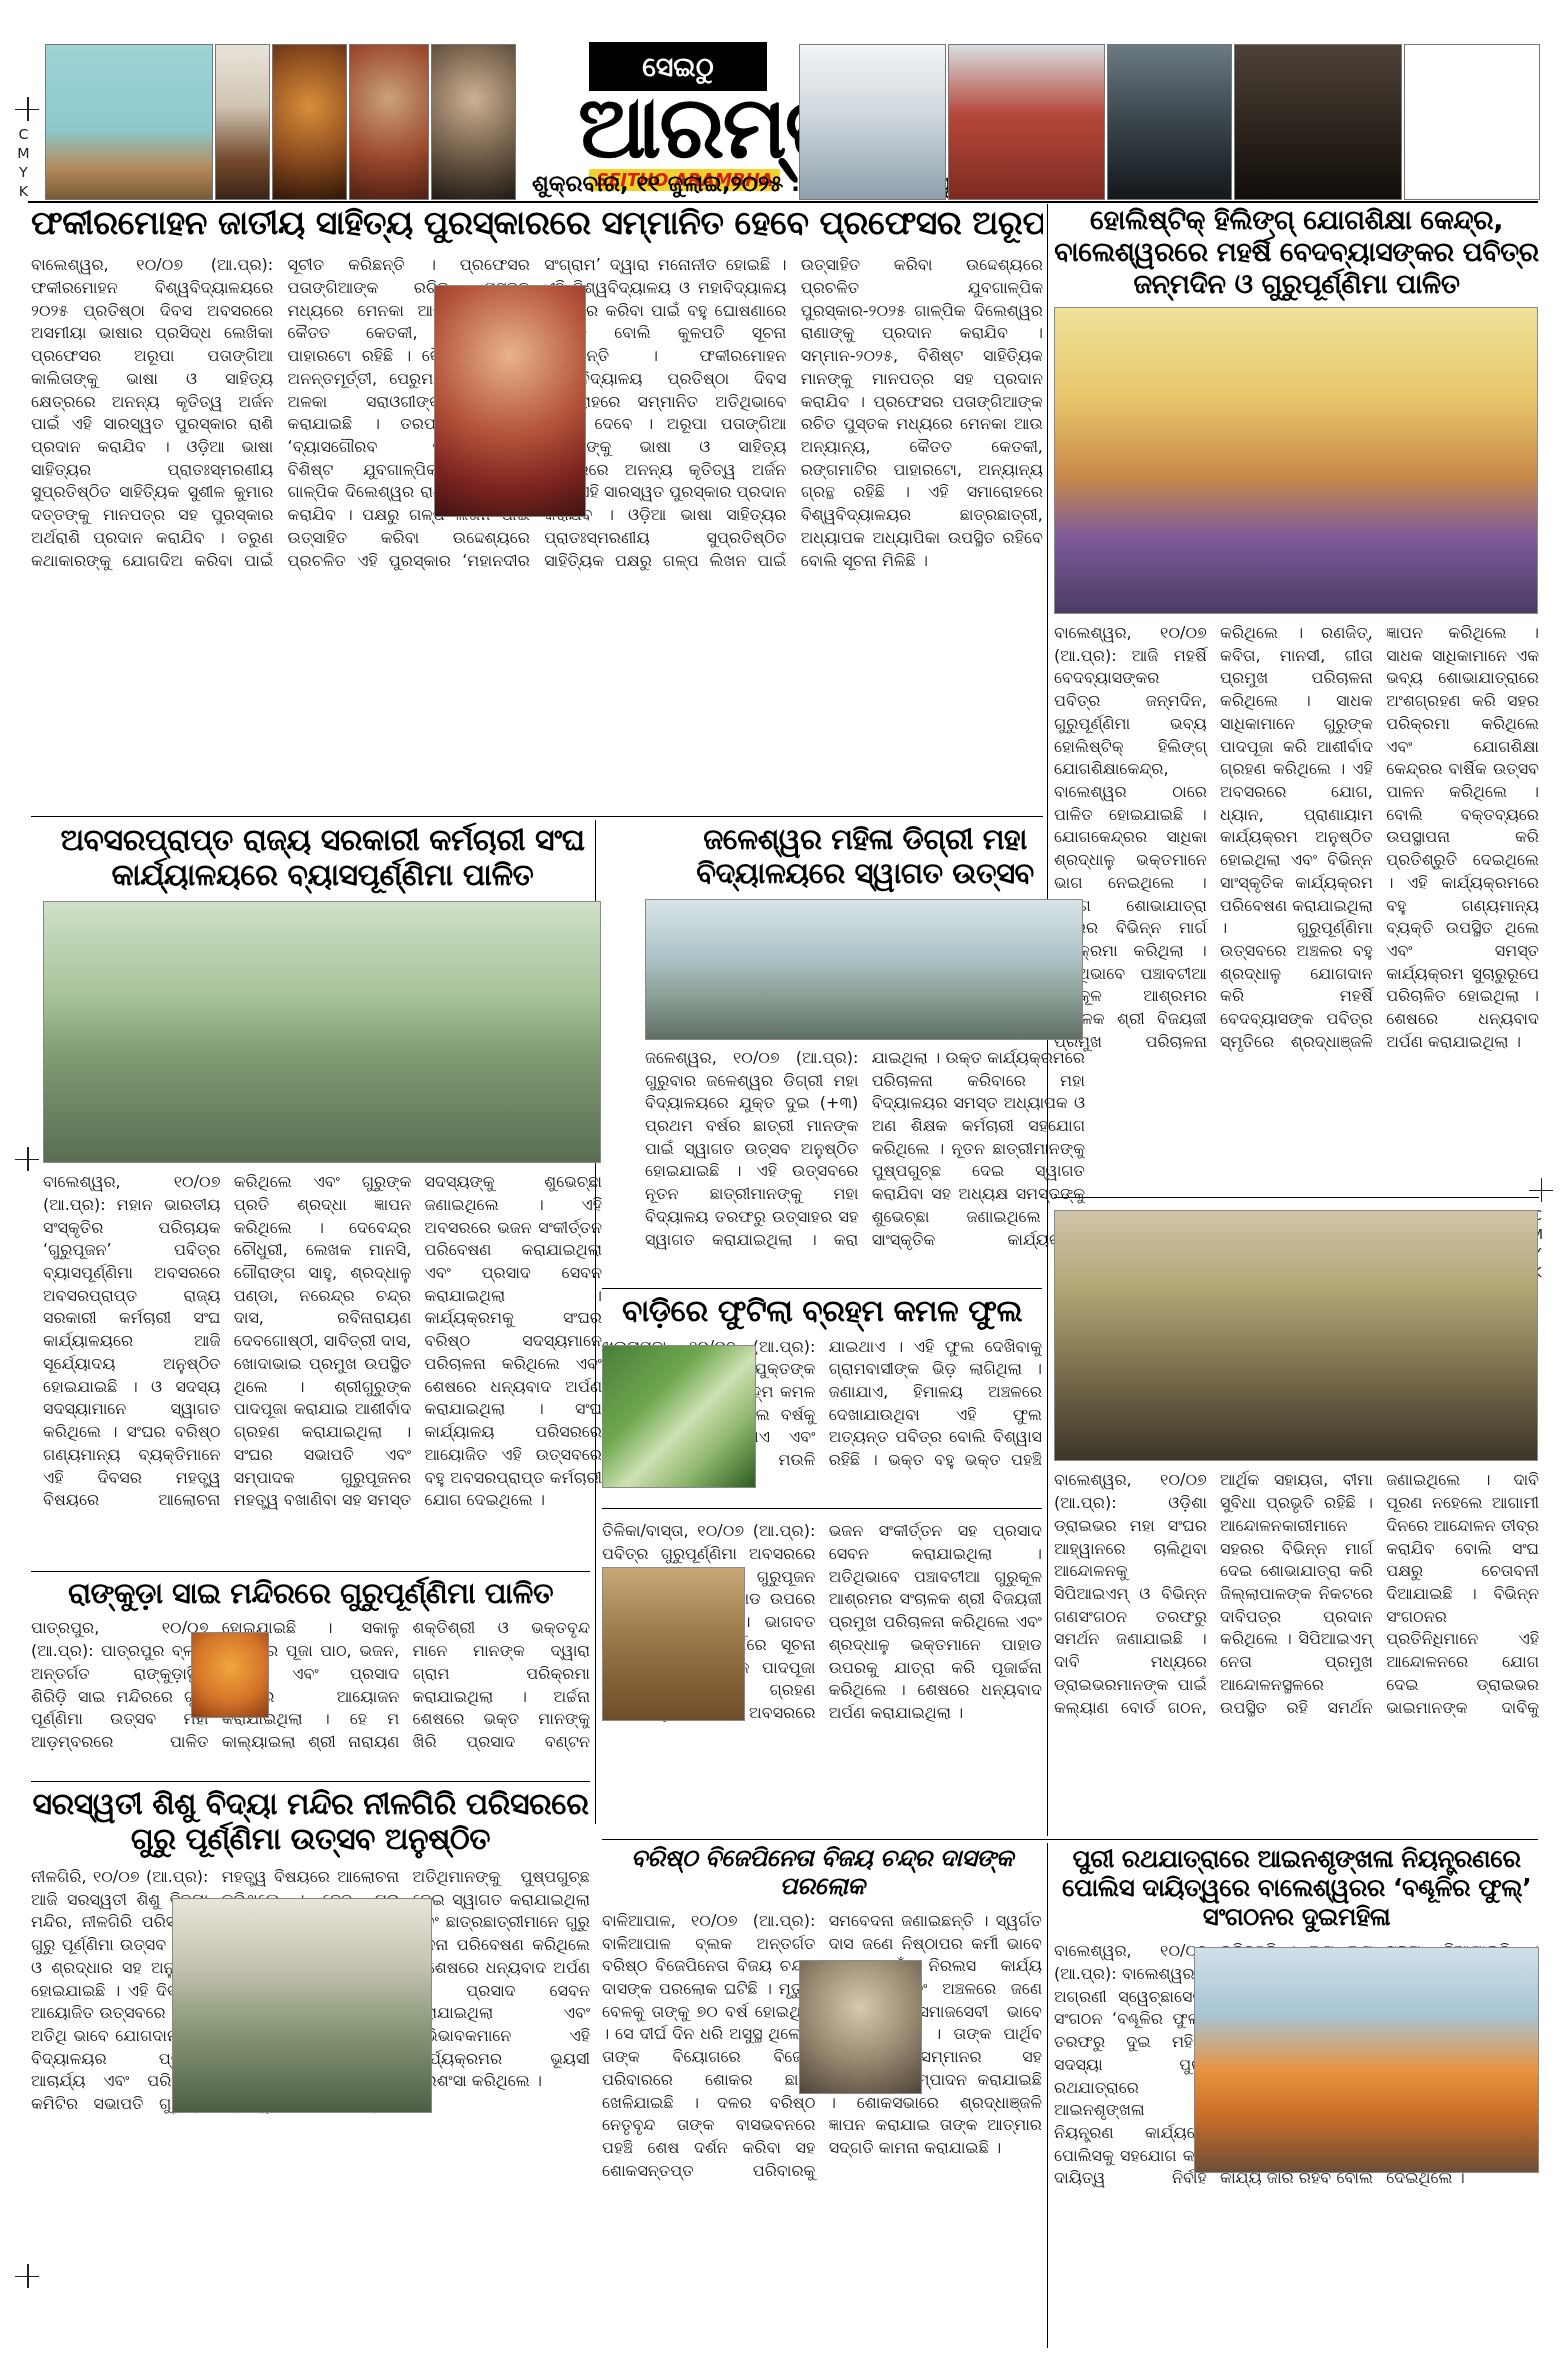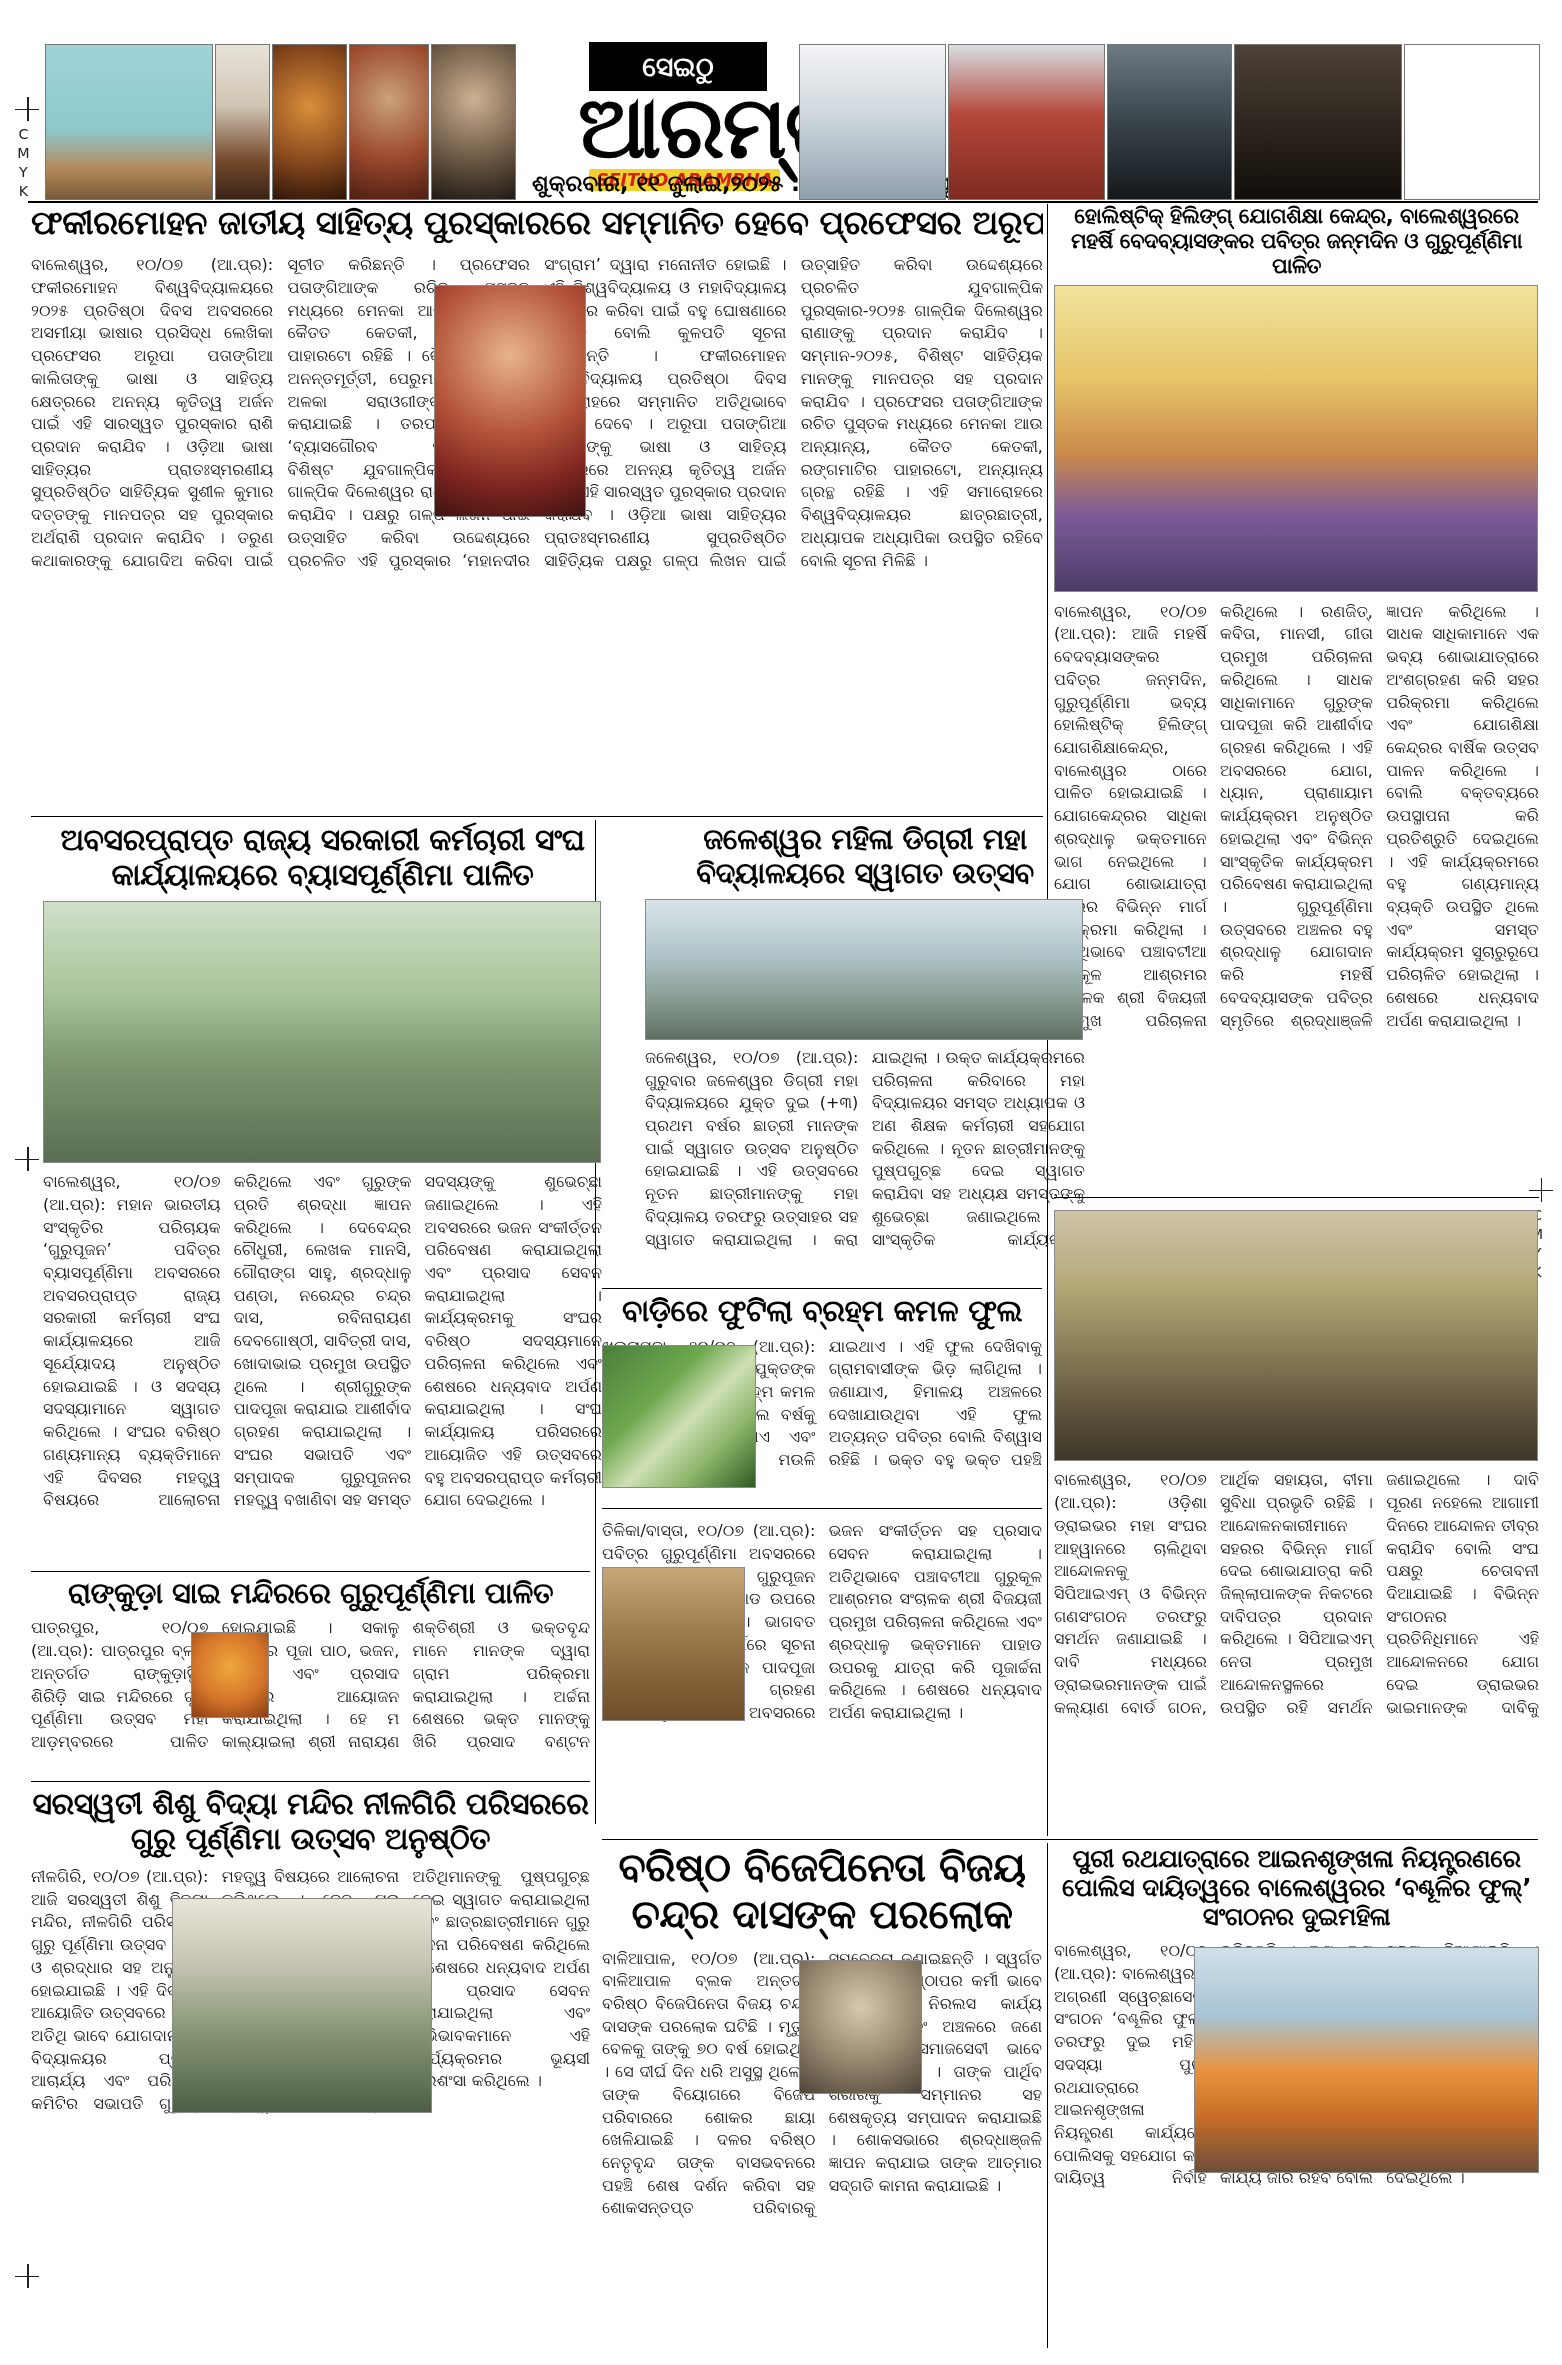--- a/index.html
+++ b/index.html
@@ -75,21 +75,21 @@
 
 <div class="abs" style="left:31px; top:204px; width:1012px; height:610px;">
   <div class="headline left" style="font-size:33px; white-space:nowrap; overflow:hidden;">ଫକୀରମୋହନ ଜାତୀୟ ସାହିତ୍ୟ ପୁରସ୍କାରରେ ସମ୍ମାନିତ ହେବେ ପ୍ରଫେସର ଅରୂପା ପତାଙ୍ଗିଆ କାଲିତା</div>
   <div class="cols c4" style="margin-top:11.3px; height:557px;">ବାଲେଶ୍ୱର, ୧୦/୦୭ (ଆ.ପ୍ର): ଫକୀରମୋହନ ବିଶ୍ୱବିଦ୍ୟାଳୟରେ ୨୦୨୫ ପ୍ରତିଷ୍ଠା ଦିବସ ଅବସରରେ ଅସମୀୟା ଭାଷାର ପ୍ରସିଦ୍ଧ ଲେଖିକା ପ୍ରଫେସର ଅରୂପା ପତାଙ୍ଗିଆ କାଲିତାଙ୍କୁ ଭାଷା ଓ ସାହିତ୍ୟ କ୍ଷେତ୍ରରେ ଅନନ୍ୟ କୃତିତ୍ୱ ଅର୍ଜନ ପାଇଁ ଏହି ସାରସ୍ୱତ ପୁରସ୍କାର ରାଶି ପ୍ରଦାନ କରାଯିବ । ଓଡ଼ିଆ ଭାଷା ସାହିତ୍ୟର ପ୍ରାତଃସ୍ମରଣୀୟ ସୁପ୍ରତିଷ୍ଠିତ ସାହିତ୍ୟିକ ସୁଶୀଳ କୁମାର ଦତ୍ତଙ୍କୁ ମାନପତ୍ର ସହ ପୁରସ୍କାର ଅର୍ଥରାଶି ପ୍ରଦାନ କରାଯିବ । ତରୁଣ କଥାକାରଙ୍କୁ ଯୋଗଦିଅ କରିବା ପାଇଁ ସୂଚୀତ କରିଛନ୍ତି । ପ୍ରଫେସର ପତାଙ୍ଗିଆଙ୍କ ରଚିତ ପୁସ୍ତକ ମଧ୍ୟରେ ମେନକା ଆଉ ଅନ୍ୟାନ୍ୟ, କୈତତ କେତକୀ, ରଙ୍ଗମାଟିର ପାହାରଟୋ ରହିଛି । କୌଶିକ, ଯୁ.ଆର ଅନନ୍ତମୂର୍ତ୍ତୀ, ପେରୁମଲ ମୁରୁଗନ ଓ ଅଳକା ସରାଓଗୀଙ୍କ ପ୍ରଦାନ କରାଯାଇଛି । ତରଫରୁ ପ୍ରଦତ୍ତ ‘ବ୍ୟାସଗୌରବ ସମ୍ମାନ-୨୦୨୫’ ବିଶିଷ୍ଟ ଯୁବଗାଳ୍ପିକ ପୁରସ୍କାର ଗାଳ୍ପିକ ଦିଲେଶ୍ୱର ରାଣାଙ୍କୁ ପ୍ରଦାନ କରାଯିବ । ପକ୍ଷରୁ ଗଳ୍ପ ଲିଖନ ପାଇଁ ଉତ୍ସାହିତ କରିବା ଉଦ୍ଦେଶ୍ୟରେ ପ୍ରଚଳିତ ଏହି ପୁରସ୍କାର ‘ମହାନଦୀର ସଂଗ୍ରାମ’ ଦ୍ୱାରା ମନୋନୀତ ହୋଇଛି । ଏହି ବିଶ୍ୱବିଦ୍ୟାଳୟ ଓ ମହାବିଦ୍ୟାଳୟ ସ୍ତରରେ କରିବା ପାଇଁ ବହୁ ଘୋଷଣାରେ କରିବେ ବୋଲି କୁଳପତି ସୂଚନା ଦେଇଛନ୍ତି । ଫକୀରମୋହନ ବିଶ୍ୱବିଦ୍ୟାଳୟ ପ୍ରତିଷ୍ଠା ଦିବସ ସମାରୋହରେ ସମ୍ମାନିତ ଅତିଥିଭାବେ ଯୋଗ ଦେବେ । ଅରୂପା ପତାଙ୍ଗିଆ କାଲିତାଙ୍କୁ ଭାଷା ଓ ସାହିତ୍ୟ କ୍ଷେତ୍ରରେ ଅନନ୍ୟ କୃତିତ୍ୱ ଅର୍ଜନ ପାଇଁ ଏହି ସାରସ୍ୱତ ପୁରସ୍କାର ପ୍ରଦାନ କରାଯିବ । ଓଡ଼ିଆ ଭାଷା ସାହିତ୍ୟର ପ୍ରାତଃସ୍ମରଣୀୟ ସୁପ୍ରତିଷ୍ଠିତ ସାହିତ୍ୟିକ ପକ୍ଷରୁ ଗଳ୍ପ ଲିଖନ ପାଇଁ ଉତ୍ସାହିତ କରିବା ଉଦ୍ଦେଶ୍ୟରେ ପ୍ରଚଳିତ ଯୁବଗାଳ୍ପିକ ପୁରସ୍କାର-୨୦୨୫ ଗାଳ୍ପିକ ଦିଲେଶ୍ୱର ରାଣାଙ୍କୁ ପ୍ରଦାନ କରାଯିବ । ସମ୍ମାନ-୨୦୨୫, ବିଶିଷ୍ଟ ସାହିତ୍ୟିକ ମାନଙ୍କୁ ମାନପତ୍ର ସହ ପ୍ରଦାନ କରାଯିବ । ପ୍ରଫେସର ପତାଙ୍ଗିଆଙ୍କ ରଚିତ ପୁସ୍ତକ ମଧ୍ୟରେ ମେନକା ଆଉ ଅନ୍ୟାନ୍ୟ, କୈତତ କେତକୀ, ରଙ୍ଗମାଟିର ପାହାରଟୋ, ଅନ୍ୟାନ୍ୟ ଗ୍ରନ୍ଥ ରହିଛି । ଏହି ସମାରୋହରେ ବିଶ୍ୱବିଦ୍ୟାଳୟର ଛାତ୍ରଛାତ୍ରୀ, ଅଧ୍ୟାପକ ଅଧ୍ୟାପିକା ଉପସ୍ଥିତ ରହିବେ ବୋଲି ସୂଚନା ମିଳିଛି ।</div>
 </div>
 <div class="abs photo" style="left:434px; top:285px; width:152px; height:232px; background:radial-gradient(circle at 50% 30%, #e8b48a 0%, #b4543a 45%, #7e2420 75%, #3c1410 100%);"></div>
 
 <div class="abs rule-v" style="left:1047px; top:204px; height:1632px;"></div>
 
 <div class="abs" style="left:1054px; top:204px; width:485px; height:991px;">
-  <div class="headline" style="font-size:21px;">ହୋଲିଷ୍ଟିକ୍ ହିଲିଙ୍ଗ୍ ଯୋଗଶିକ୍ଷା କେନ୍ଦ୍ର, ବାଲେଶ୍ୱରରେ ମହର୍ଷି ବେଦବ୍ୟାସଙ୍କର ପବିତ୍ର ଜନ୍ମଦିନ ଓ ଗୁରୁପୂର୍ଣ୍ଣିମା ପାଳିତ</div>
+  <div class="headline" style="font-size:27px;">ହୋଲିଷ୍ଟିକ୍ ହିଲିଙ୍ଗ୍ ଯୋଗଶିକ୍ଷା କେନ୍ଦ୍ର, ବାଲେଶ୍ୱରରେ ମହର୍ଷି ବେଦବ୍ୟାସଙ୍କର ପବିତ୍ର ଜନ୍ମଦିନ ଓ ଗୁରୁପୂର୍ଣ୍ଣିମା ପାଳିତ</div>
   <div class="photo" style="margin-top:7.2px; width:484px; height:307px; background:linear-gradient(180deg,#efe39a 0%,#e8c56a 30%,#c98a4a 55%,#7e5a9a 75%,#4a3c66 100%);"></div>
   <div class="cols c3" style="margin-top:8.2px; height:594px;">ବାଲେଶ୍ୱର, ୧୦/୦୭ (ଆ.ପ୍ର): ଆଜି ମହର୍ଷି ବେଦବ୍ୟାସଙ୍କର ପବିତ୍ର ଜନ୍ମଦିନ, ଗୁରୁପୂର୍ଣ୍ଣିମା ଭବ୍ୟ ହୋଲିଷ୍ଟିକ୍ ହିଲିଙ୍ଗ୍ ଯୋଗଶିକ୍ଷାକେନ୍ଦ୍ର, ବାଲେଶ୍ୱର ଠାରେ ପାଳିତ ହୋଇଯାଇଛି । ଯୋଗକେନ୍ଦ୍ରର ସାଧିକା ଶ୍ରଦ୍ଧାଳୁ ଭକ୍ତମାନେ ଭାଗ ନେଇଥିଲେ । ଯୋଗ ଶୋଭାଯାତ୍ରା ସହରର ବିଭିନ୍ନ ମାର୍ଗ ପରିକ୍ରମା କରିଥିଲା । ଅତିଥିଭାବେ ପଞ୍ଚାବଟୀଆ ଗୁରୁକୂଳ ଆଶ୍ରମର ସଂଚାଳକ ଶ୍ରୀ ବିଜୟଜୀ ପ୍ରମୁଖ ପରିଚାଳନା କରିଥିଲେ । ରଣଜିତ୍, କବିତା, ମାନସୀ, ଗୀତା ପ୍ରମୁଖ ପରିଚାଳନା କରିଥିଲେ । ସାଧକ ସାଧିକାମାନେ ଗୁରୁଙ୍କ ପାଦପୂଜା କରି ଆଶୀର୍ବାଦ ଗ୍ରହଣ କରିଥିଲେ । ଏହି ଅବସରରେ ଯୋଗ, ଧ୍ୟାନ, ପ୍ରାଣାୟାମ କାର୍ଯ୍ୟକ୍ରମ ଅନୁଷ୍ଠିତ ହୋଇଥିଲା ଏବଂ ବିଭିନ୍ନ ସାଂସ୍କୃତିକ କାର୍ଯ୍ୟକ୍ରମ ପରିବେଷଣ କରାଯାଇଥିଲା । ଗୁରୁପୂର୍ଣ୍ଣିମା ଉତ୍ସବରେ ଅଞ୍ଚଳର ବହୁ ଶ୍ରଦ୍ଧାଳୁ ଯୋଗଦାନ କରି ମହର୍ଷି ବେଦବ୍ୟାସଙ୍କ ପବିତ୍ର ସ୍ମୃତିରେ ଶ୍ରଦ୍ଧାଞ୍ଜଳି ଜ୍ଞାପନ କରିଥିଲେ । ସାଧକ ସାଧିକାମାନେ ଏକ ଭବ୍ୟ ଶୋଭାଯାତ୍ରାରେ ଅଂଶଗ୍ରହଣ କରି ସହର ପରିକ୍ରମା କରିଥିଲେ ଏବଂ ଯୋଗଶିକ୍ଷା କେନ୍ଦ୍ରର ବାର୍ଷିକ ଉତ୍ସବ ପାଳନ କରିଥିଲେ । ବୋଲି ବକ୍ତବ୍ୟରେ ଉପସ୍ଥାପନା କରି ପ୍ରତିଶ୍ରୁତି ଦେଇଥିଲେ । ଏହି କାର୍ଯ୍ୟକ୍ରମରେ ବହୁ ଗଣ୍ୟମାନ୍ୟ ବ୍ୟକ୍ତି ଉପସ୍ଥିତ ଥିଲେ ଏବଂ ସମସ୍ତ କାର୍ଯ୍ୟକ୍ରମ ସୁଚାରୁରୂପେ ପରିଚାଳିତ ହୋଇଥିଲା । ଶେଷରେ ଧନ୍ୟବାଦ ଅର୍ପଣ କରାଯାଇଥିଲା ।</div>
 </div>
 
 <div class="abs rule-h" style="left:31px; top:816px; width:1012px; height:1px;"></div>
 <div class="abs rule-v" style="left:595px; top:820px; height:1004px; width:1px;"></div>
 
 <div class="abs" style="left:31px; top:822px; width:559px; height:744px;margin-left:12px;">
   <div class="headline" style="font-size:30px;">ଅବସରପ୍ରାପ୍ତ ରାଜ୍ୟ ସରକାରୀ କର୍ମଚାରୀ ସଂଘ କାର୍ଯ୍ୟାଳୟରେ ବ୍ୟାସପୂର୍ଣ୍ଣିମା ପାଳିତ</div>
   <div class="photo" style="margin-top:8.2px; width:558px; height:262px; background:linear-gradient(180deg,#cfe0c8 0%,#a8c49a 35%,#7e9a72 60%,#5a6e52 100%);"></div>
@@ -132,21 +132,21 @@
 <div class="abs" style="left:31px; top:1786px; width:559px; height:561px;">
   <div class="headline" style="font-size:30px;">ସରସ୍ୱତୀ ଶିଶୁ ବିଦ୍ୟା ମନ୍ଦିର ନୀଳଗିରି ପରିସରରେ ଗୁରୁ ପୂର୍ଣ୍ଣିମା ଉତ୍ସବ ଅନୁଷ୍ଠିତ</div>
   <div class="cols c3" style="margin-top:9.2px; height:461px;">ନୀଳଗିରି, ୧୦/୦୭ (ଆ.ପ୍ର): ଆଜି ସରସ୍ୱତୀ ଶିଶୁ ବିଦ୍ୟା ମନ୍ଦିର, ନୀଳଗିରି ପରିସରରେ ଗୁରୁ ପୂର୍ଣ୍ଣିମା ଉତ୍ସବ ଭକ୍ତି ଓ ଶ୍ରଦ୍ଧାର ସହ ଅନୁଷ୍ଠିତ ହୋଇଯାଇଛି । ଏହି ଦିବସରେ ଆୟୋଜିତ ଉତ୍ସବରେ ମୁଖ୍ୟ ଅତିଥି ଭାବେ ଯୋଗଦାନ କରି ବିଦ୍ୟାଳୟର ପ୍ରଧାନ ଆଚାର୍ଯ୍ୟ ଏବଂ ପରିଚାଳନା କମିଟିର ସଭାପତି ଗୁରୁଙ୍କ ମହତ୍ତ୍ୱ ବିଷୟରେ ଆଲୋଚନା କରିଥିଲେ । ଦେବ, ଗୁରୁ ପୂର୍ଣ୍ଣିମାର ମହତ୍ତ୍ୱ ଓ ଶିଶୁ ଶିକ୍ଷା (ଛାତ୍ରଛାତ୍ରୀ) କର୍ତ୍ତବ୍ୟ ବର୍ଣ୍ଣନା କରି ବହୁ ମୂଲ୍ୟବାନ ବାଣୀ ଉପସ୍ଥାପନ କରିଥିଲେ । ଏହି ଅବସରରେ ଆଚାର୍ଯ୍ୟ ଆଚାର୍ଯ୍ୟା ମାନଙ୍କୁ ସମ୍ମାନିତ କରାଯାଇଥିଲା । ମନ୍ଦିରରେ ପୂଜା ପ୍ରଦୀପ ପ୍ରଜ୍ୱଳନ ପୂର୍ବକ ଅତିଥିମାନଙ୍କୁ ପୁଷ୍ପଗୁଚ୍ଛ ଦେଇ ସ୍ୱାଗତ କରାଯାଇଥିଲା ଏବଂ ଛାତ୍ରଛାତ୍ରୀମାନେ ଗୁରୁ ବନ୍ଦନା ପରିବେଷଣ କରିଥିଲେ । ଶେଷରେ ଧନ୍ୟବାଦ ଅର୍ପଣ ସହ ପ୍ରସାଦ ସେବନ କରାଯାଇଥିଲା ଏବଂ ଅଭିଭାବକମାନେ ଏହି କାର୍ଯ୍ୟକ୍ରମର ଭୂୟସୀ ପ୍ରଶଂସା କରିଥିଲେ ।</div>
 </div>
 <div class="abs photo" style="left:172px; top:1898px; width:260px; height:215px; background:linear-gradient(180deg,#e8e4d8 0%,#c8c4b4 30%,#8a9a78 60%,#4e5e44 100%);"></div>
 
 <div class="abs rule-h" style="left:602px; top:1839px; width:936px; height:1px;"></div>
 <div class="abs rule-v" style="left:1047px; top:1843px; height:505px; width:1px;"></div>
 
 <div class="abs" style="left:602px; top:1844px; width:440px; height:502px;">
-  <div class="headline" style="font-size:40px;">ବରିଷ୍ଠ ବିଜେପିନେତା ବିଜୟ ଚନ୍ଦ୍ର ଦାସଙ୍କ ପରଲୋକ</div>
+  <div class="headline" style="font-size:24px;font-style:italic;">ବରିଷ୍ଠ ବିଜେପିନେତା ବିଜୟ ଚନ୍ଦ୍ର ଦାସଙ୍କ ପରଲୋକ</div>
   <div class="cols c2" style="margin-top:9.2px; height:394px;">ବାଳିଆପାଳ, ୧୦/୦୭ (ଆ.ପ୍ର): ବାଳିଆପାଳ ବ୍ଲକ ଅନ୍ତର୍ଗତ ବରିଷ୍ଠ ବିଜେପିନେତା ବିଜୟ ଚନ୍ଦ୍ର ଦାସଙ୍କ ପରଲୋକ ଘଟିଛି । ମୃତ୍ୟୁ ବେଳକୁ ତାଙ୍କୁ ୭୦ ବର୍ଷ ହୋଇଥିଲା । ସେ ଦୀର୍ଘ ଦିନ ଧରି ଅସୁସ୍ଥ ଥିଲେ । ତାଙ୍କ ବିୟୋଗରେ ବିଜେପି ପରିବାରରେ ଶୋକର ଛାୟା ଖେଳିଯାଇଛି । ଦଳର ବରିଷ୍ଠ ନେତୃବୃନ୍ଦ ତାଙ୍କ ବାସଭବନରେ ପହଞ୍ଚି ଶେଷ ଦର୍ଶନ କରିବା ସହ ଶୋକସନ୍ତପ୍ତ ପରିବାରକୁ ସମବେଦନା ଜଣାଇଛନ୍ତି । ସ୍ୱର୍ଗତ ଦାସ ଜଣେ ନିଷ୍ଠାପର କର୍ମୀ ଭାବେ ଦଳ ପାଇଁ ନିରଲସ କାର୍ଯ୍ୟ କରିଥିଲେ ଏବଂ ଅଞ୍ଚଳରେ ଜଣେ ଲୋକପ୍ରିୟ ସମାଜସେବୀ ଭାବେ ପରିଚିତ ଥିଲେ । ତାଙ୍କ ପାର୍ଥିବ ଶରୀରକୁ ସମ୍ମାନର ସହ ଶେଷକୃତ୍ୟ ସମ୍ପାଦନ କରାଯାଇଛି । ଶୋକସଭାରେ ଶ୍ରଦ୍ଧାଞ୍ଜଳି ଜ୍ଞାପନ କରାଯାଇ ତାଙ୍କ ଆତ୍ମାର ସଦ୍‌ଗତି କାମନା କରାଯାଇଛି ।</div>
 </div>
 <div class="abs photo" style="left:799px; top:1960px; width:123px; height:134px; background:radial-gradient(circle at 50% 35%, #d8c8b0 0%, #9a8a72 50%, #4e4438 100%);"></div>
 
 <div class="abs" style="left:1054px; top:1844px; width:485px; height:502px;">
   <div class="headline" style="font-size:24.6px;">ପୁରୀ ରଥଯାତ୍ରାରେ ଆଇନଶୃଙ୍ଖଳା ନିୟନ୍ତ୍ରଣରେ ପୋଲିସ ଦାୟିତ୍ୱରେ ବାଲେଶ୍ୱରର ‘ବଣ୍ଢୂଳିର ଫୁଲ୍’ ସଂଗଠନର ଦୁଇମହିଳା</div>
   <div class="cols c3" style="margin-top:9.2px; height:405px;">ବାଲେଶ୍ୱର, ୧୦/୦୭ (ଆ.ପ୍ର): ବାଲେଶ୍ୱରର ଅଗ୍ରଣୀ ସ୍ୱେଚ୍ଛାସେବୀ ସଂଗଠନ ‘ବଣ୍ଢୂଳିର ଫୁଲ୍’ ତରଫରୁ ଦୁଇ ମହିଳା ସଦସ୍ୟା ପୁରୀ ରଥଯାତ୍ରାରେ ଆଇନଶୃଙ୍ଖଳା ନିୟନ୍ତ୍ରଣ କାର୍ଯ୍ୟରେ ପୋଲିସକୁ ସହଯୋଗ କରି ଦାୟିତ୍ୱ ନିର୍ବାହ କରିଛନ୍ତି । ଲକ୍ଷ ଲକ୍ଷ ଭକ୍ତଙ୍କ ସମାଗମ ମଧ୍ୟରେ ଶୃଙ୍ଖଳା ରକ୍ଷା କାର୍ଯ୍ୟରେ ସେମାନଙ୍କ ଭୂମିକା ପ୍ରଶଂସନୀୟ ରହିଥିଲା । ଏହି ଅଭିନବ ପଦକ୍ଷେପକୁ ସ୍ଥାନୀୟ ଅଞ୍ଚଳରେ ଭୂୟସୀ ପ୍ରଶଂସା କରାଯାଉଛି । ସଂଗଠନ ପକ୍ଷରୁ ସେବା କାର୍ଯ୍ୟ ଜାରି ରହିବ ବୋଲି ସୂଚନା ଦିଆଯାଇଛି । ଲୋକଙ୍କ ଠେଲାପେଲାରେ କୌଣସି ଅପ୍ରୀତିକର ପରିସ୍ଥିତି ସୃଷ୍ଟି ନହେବା ପାଇଁ ସେମାନେ ନିରନ୍ତର ତତ୍ପର ରହିଥିଲେ ଏବଂ ଭକ୍ତମାନଙ୍କୁ ସୁବ୍ୟବସ୍ଥିତ ଭାବେ ଦର୍ଶନ କରାଇବାରେ ସାହାଯ୍ୟ କରିଥିଲେ । ପ୍ରତିଶ୍ରୁତି ଦେଇଥିଲେ ।</div>
 </div>
 <div class="abs photo" style="left:1194px; top:1947px; width:345px; height:226px; background:linear-gradient(180deg,#cfe0ea 0%,#a8c4d4 30%,#e8923c 55%,#c86e28 75%,#6e4e38 100%);"></div>
 

